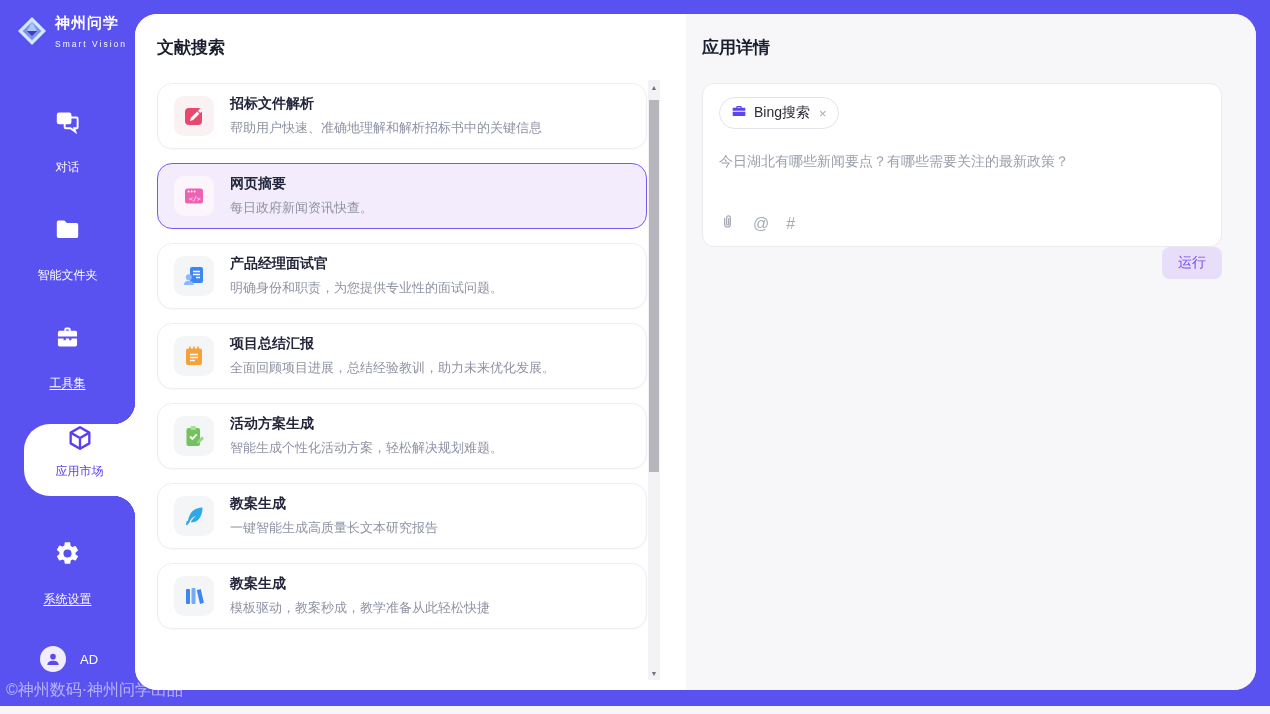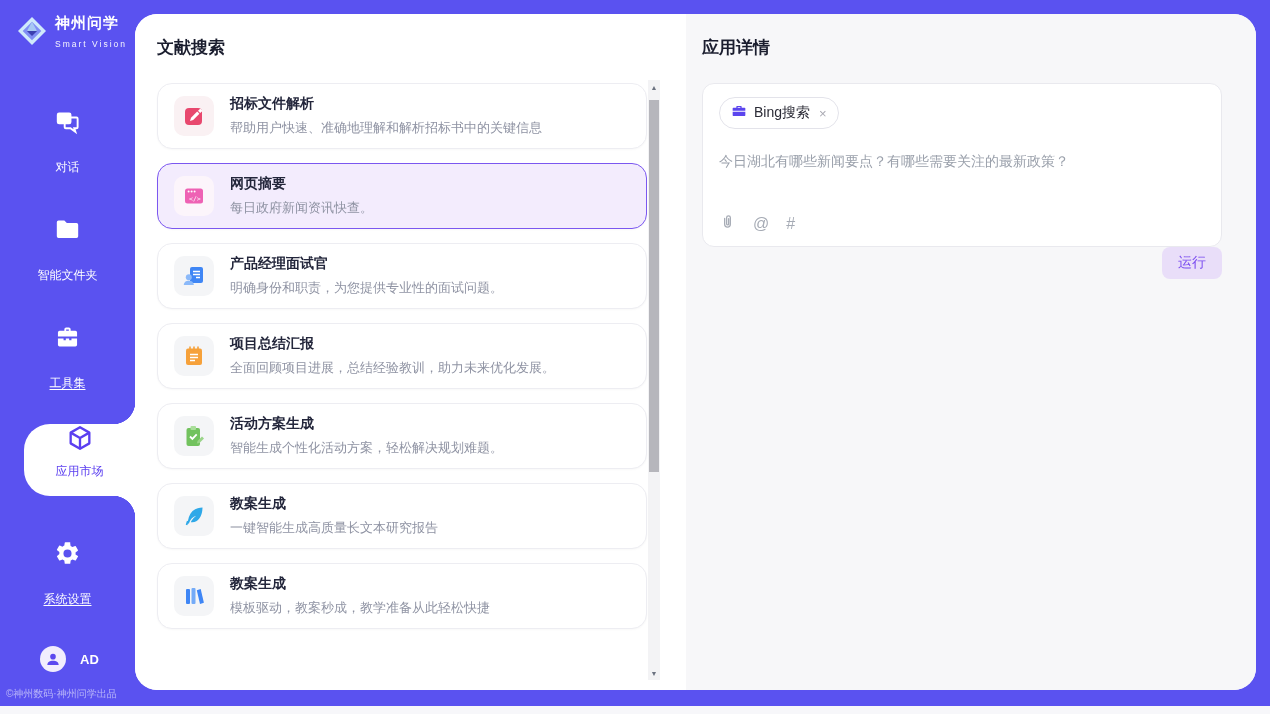--- a/index.html
+++ b/index.html
@@ -16,24 +16,24 @@
   .nav-item { position:absolute; left:0; width:135px; text-align:center; cursor:pointer; }
   .nav-item .ic { display:block; margin:0 auto; }
   .nav-item .lbl { display:block; margin-top:20px; font-size:12px; color:#fff; }
   .nav-item .lbl.u { text-decoration:underline; text-underline-offset:2px; }
   .nav-bubble { position:absolute; left:24px; width:111px; top:424px; height:72px;
     background:#fff; border-radius:26px 0 0 26px; text-align:center; cursor:pointer; }
   .nav-bubble::before, .nav-bubble::after { content:""; position:absolute; right:0; width:22px; height:22px; }
   .nav-bubble::before { top:-22px; background:radial-gradient(circle at 0 0, #5a52f0 22px, #fff 22.5px); }
   .nav-bubble::after  { bottom:-22px; background:radial-gradient(circle at 0 100%, #5a52f0 22px, #fff 22.5px); }
   .nav-bubble .lbl { display:block; margin-top:7px; font-size:12px; color:#5b3ff0; }
-  .user-row { position:absolute; left:40px; top:646px; display:flex; align-items:center; gap:14px;font-weight:bold; }
+  .user-row { position:absolute; left:40px; top:646px; display:flex; align-items:center; gap:14px; }
   .avatar { width:26px; height:26px; border-radius:50%; background:#f1edfd; display:flex; align-items:center; justify-content:center; }
   .user-name { font-size:13px; color:#fff; }
-  .copyright { position:absolute; left:6px; bottom:13px; font-size:10px; color:rgba(255,255,255,.55); white-space:nowrap; }
+  .copyright { position:absolute; left:6px; bottom:13px; font-size:16px; color:rgba(255,255,255,.55); white-space:nowrap; }
   
   .card { position:absolute; left:135px; top:14px; right:14px; bottom:24px;
     background:#fff; border-radius:22px; overflow:hidden; display:flex; z-index:1; }
   .bottom-strip { position:absolute; left:0; right:0; bottom:0; height:8px; background:#f7f7fa; z-index:0; }
   
   .pane-list { position:relative; width:551px; background:#fff; padding:22px 0 0 22px; }
   .pane-title { font-size:17px; font-weight:bold; color:#1a1d2e; }
   .app-list { margin-top:24px; width:490px; }
   .app-item { display:flex; align-items:center; gap:16px; height:66px; margin-bottom:14px;
     border:1px solid #ededf2; border-radius:15px; padding:0 16px; background:#fff; cursor:pointer;

